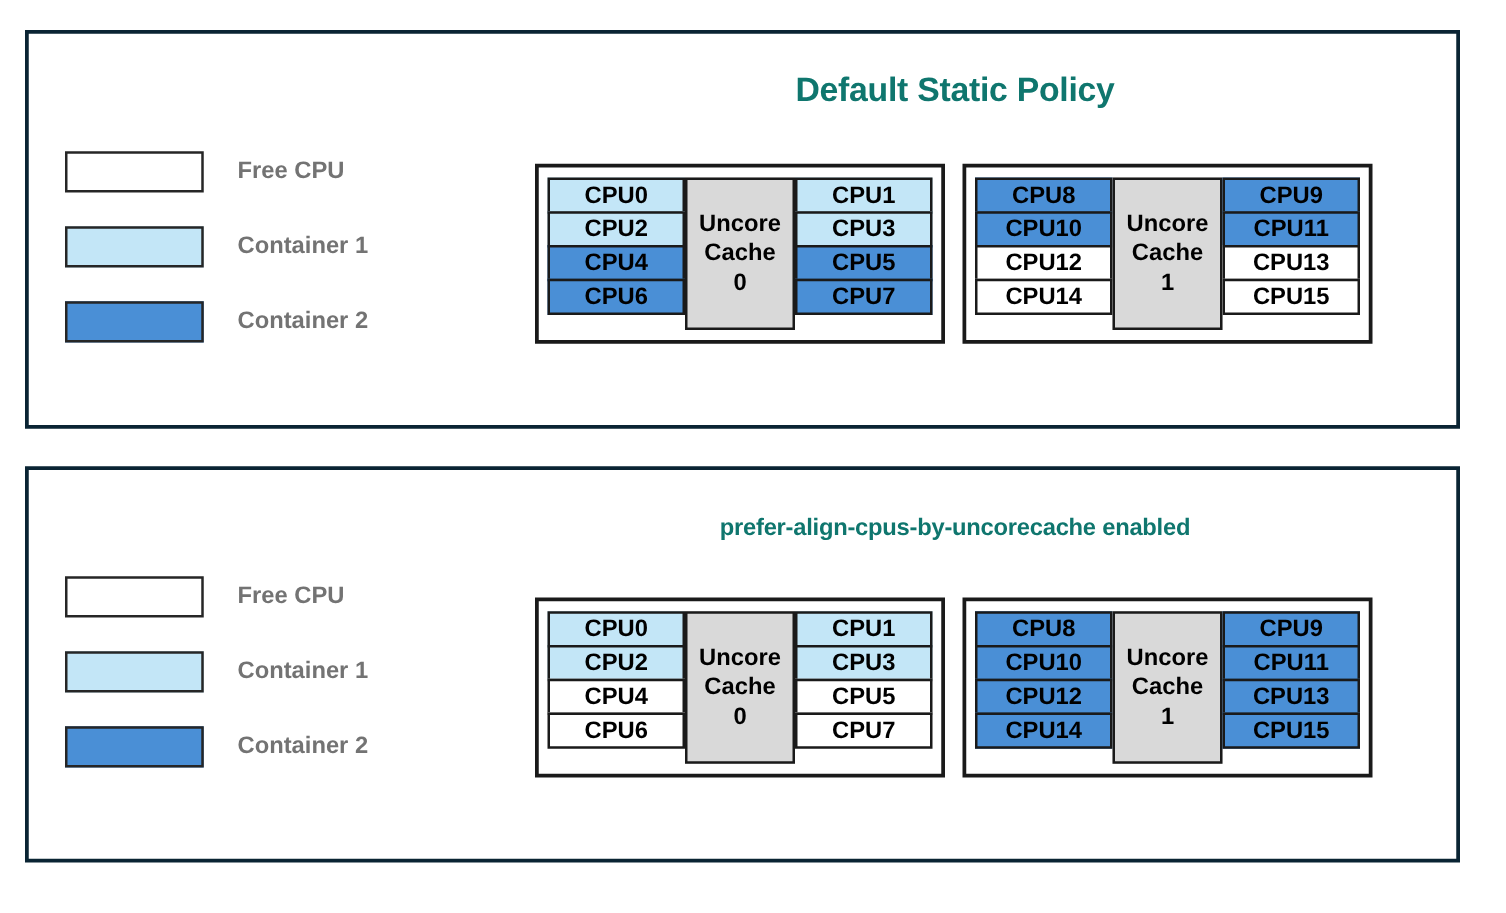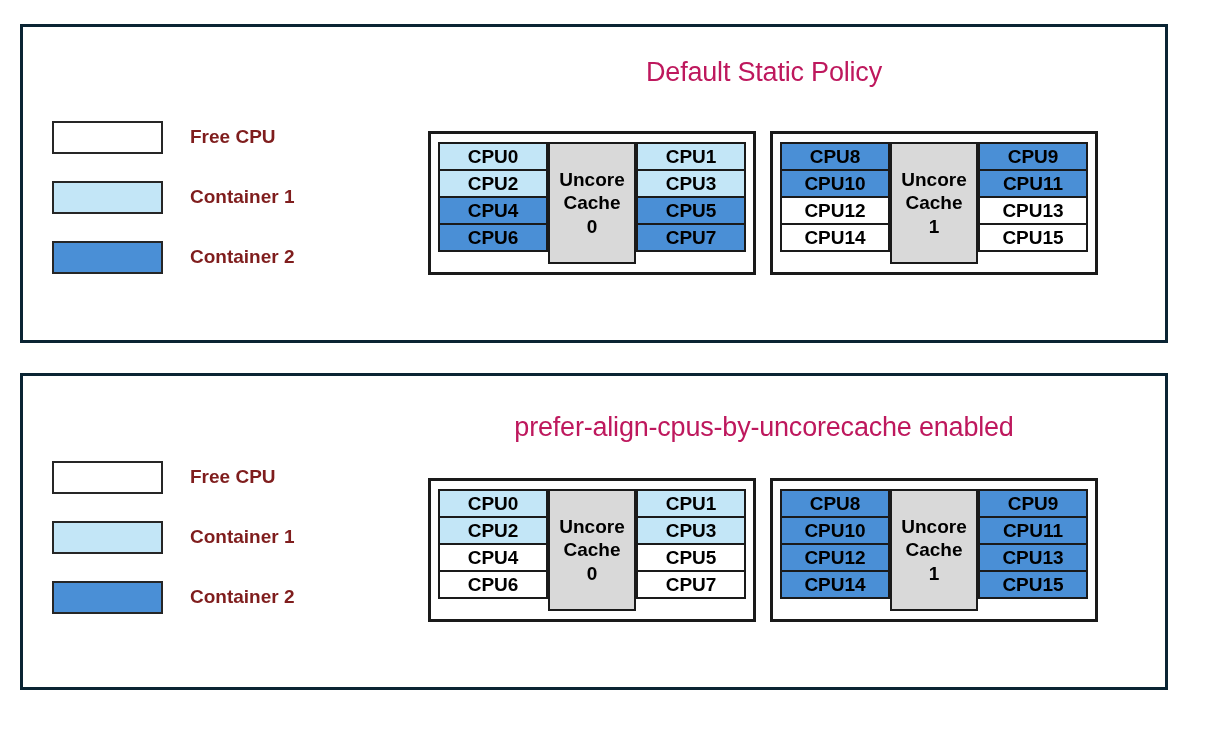--- a/index.html
+++ b/index.html
@@ -22,36 +22,36 @@
     border: 3px solid #0a2433;
     box-sizing: border-box;
     background: #ffffff;
   }
   .panel-top    { top: 24px;  height: 319px; }
   .panel-bottom { top: 373px; height: 317px; }
 
   .panel-title {
     position: absolute;
     text-align: center;
-    font-weight: normal;
-    color: #be185d;
+    font-weight: bold;
+    color: #0f766e;
     white-space: nowrap;
     letter-spacing: -0.2px;
   }
   .title-top {
     top: 57px;
     left: 404px;
     width: 720px;
     font-size: 27px;
   }
   .title-bottom {
     top: 412px;
     left: 404px;
     width: 720px;
-    font-size: 27px;
+    font-size: 19px;
   }
 
   
   .legend {
     position: absolute;
     left: 52px;
   }
   .legend-top    { top: 107px; }
   .legend-bottom { top: 447px; }
 
@@ -64,21 +64,21 @@
     width: 111px;
     height: 33px;
     border: 2px solid #262626;
     box-sizing: border-box;
     flex: 0 0 auto;
   }
   .legend-label {
     margin-left: 27px;
     font-size: 19px;
     font-weight: bold;
-    color: #7f1d1d;
+    color: #737373;
     white-space: nowrap;
   }
 
   
   .cpu-diagram {
     position: absolute;
     display: flex;
     gap: 14px;
   }
   .diagram-top    { left: 428px; top: 131px; }

